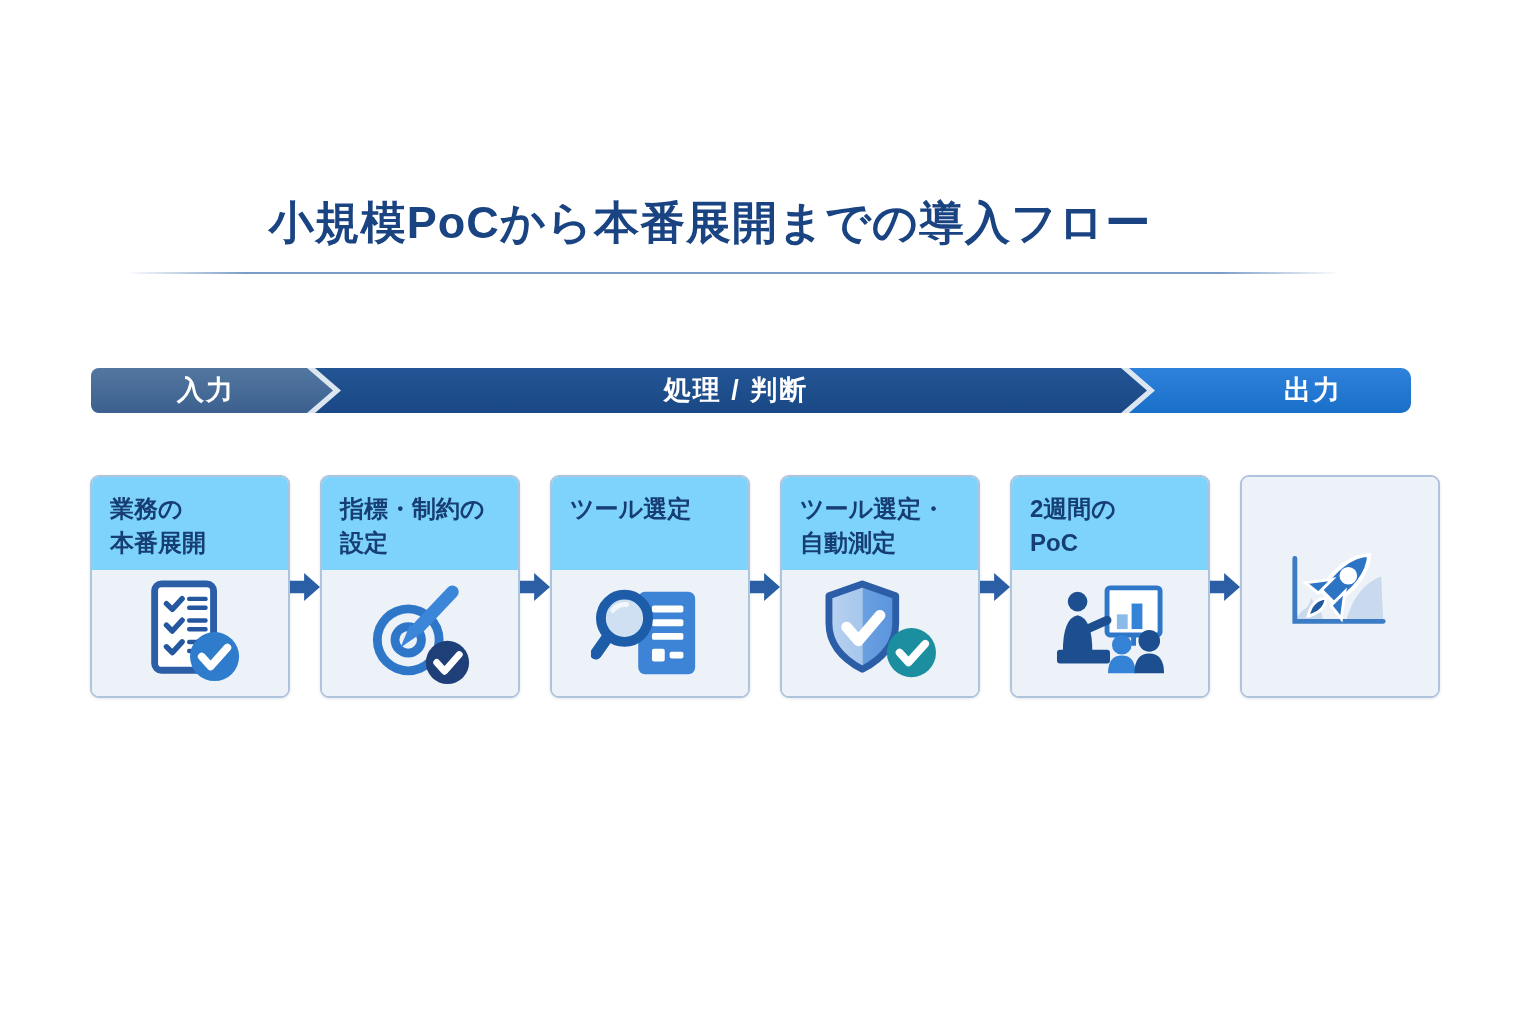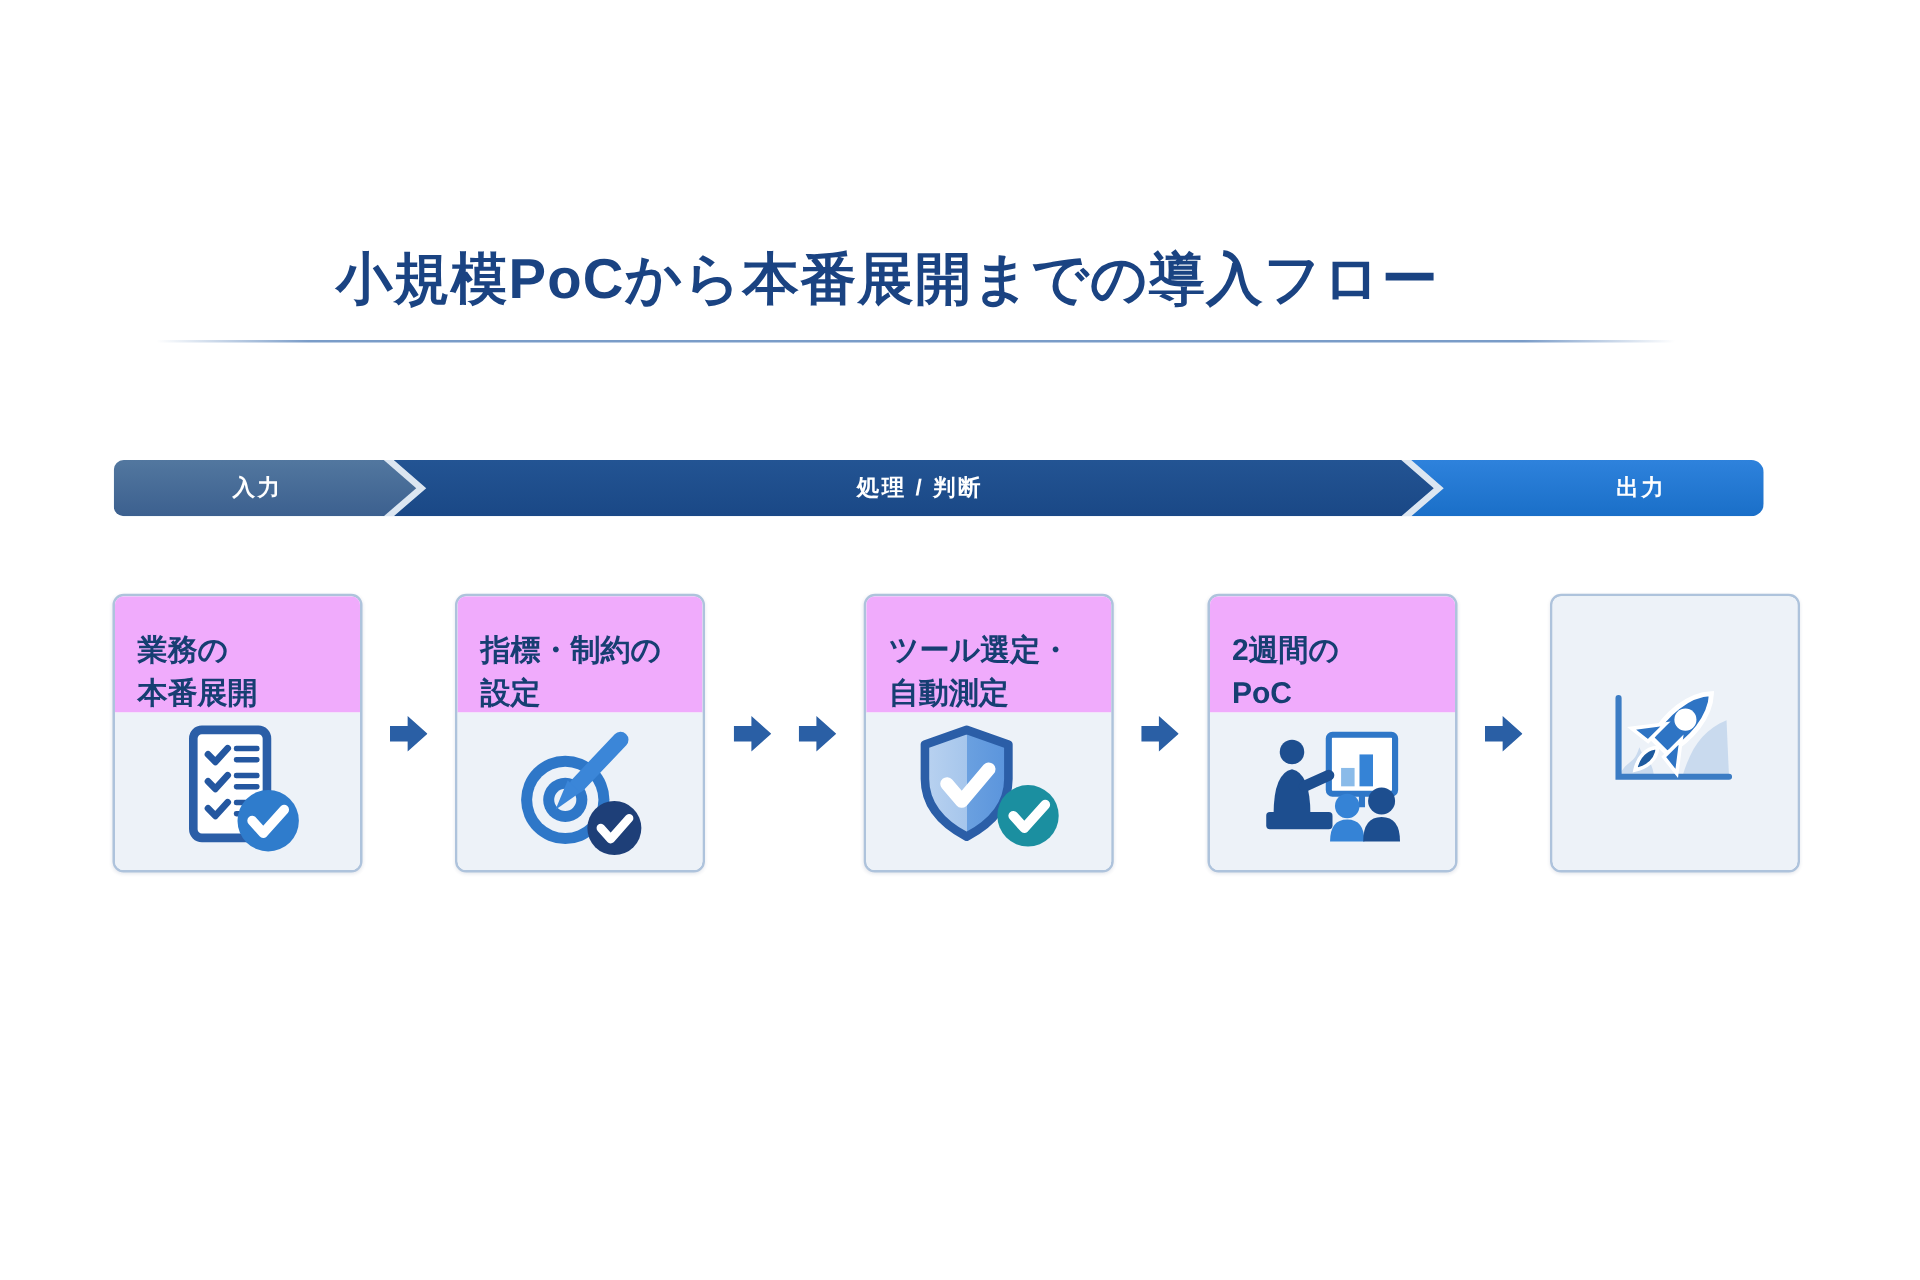--- a/index.html
+++ b/index.html
@@ -17,38 +17,38 @@
     background:linear-gradient(90deg,rgba(122,156,200,0),#7a9cc8 10%,#7a9cc8 90%,rgba(122,156,200,0));
   }
   
   .banner{
     position:absolute;left:91px;top:368px;width:1320px;height:45px;
     border-radius:8px 10px 10px 8px;overflow:hidden;background:#dce6f1;
   }
   .banner svg{position:absolute;left:0;top:0;display:block;}
   .banner-label{
     position:absolute;top:0;height:45px;line-height:45px;text-align:center;
-    color:#ffffff;font-size:18px;font-weight:bold;letter-spacing:2px;white-space:nowrap;
+    color:#ffffff;font-size:27px;font-weight:bold;letter-spacing:2px;white-space:nowrap;
   }
   .bl1{left:0;width:230px;}
   .bl2{left:250px;width:790px;}
   .bl3{left:1097px;width:250px;}
   
   .steps{
     position:absolute;left:90px;top:475px;width:1350px;height:223px;
     display:flex;justify-content:space-between;align-items:stretch;
   }
   .step{
     width:200px;height:223px;box-sizing:border-box;
     border:2px solid #aec3dc;border-radius:9px;overflow:hidden;background:#ffffff;
     display:flex;flex-direction:column;
     box-shadow:0 1px 3px rgba(30,60,110,0.12);
   }
   .step-label{
-    height:93px;box-sizing:border-box;padding:27px 10px 0 18px;background:#f0abfc;
+    height:93px;box-sizing:border-box;padding:15px 10px 0 18px;background:#7dd3fc;
     font-size:24px;font-weight:bold;line-height:1.42;color:#163e72;
   }
   .step-label span{display:block;white-space:nowrap;}
   .step-icon{
     flex:1;background:#edf2f8;display:flex;align-items:center;justify-content:center;
   }
   .flow-arrow{
     align-self:center;display:flex;align-items:center;justify-content:center;width:30px;
   }
 </style>
@@ -134,20 +134,39 @@
         </svg>
       </div>
     </div>
 
     <div class="flow-arrow">
       <svg width="30" height="40" viewBox="0 0 34 44">
           <polygon points="0,15 16,15 16,6 34,22 16,38 16,29 0,29" fill="#2a5fa5"></polygon>
         </svg>
     </div>
 
+    <div class="step">
+      <div class="step-label">
+        <span>ツール選定</span>
+        <span></span>
+      </div>
+      <div class="step-icon">
+        <svg width="118" height="108" viewBox="0 0 120 110">
+          <rect x="48" y="13" width="58" height="84" rx="7" fill="#3d84d6"></rect>
+          <rect x="62" y="27" width="32" height="7" rx="2" fill="#ffffff"></rect>
+          <rect x="62" y="41" width="32" height="7" rx="2" fill="#ffffff"></rect>
+          <rect x="62" y="55" width="32" height="7" rx="2" fill="#ffffff"></rect>
+          <rect x="62" y="71" width="13" height="13" rx="2" fill="#ffffff"></rect>
+          <rect x="80" y="74" width="14" height="7" rx="2" fill="#ffffff"></rect>
+          <circle cx="34" cy="40" r="24" fill="#cfe0f2" stroke="#1d5ca8" stroke-width="10"></circle>
+          <path d="M22 32 a16 16 0 0 1 14 -6" stroke="#ffffff" stroke-width="5" fill="none" stroke-linecap="round" opacity="0.75"></path>
+          <line x1="17" y1="59" x2="5" y2="76" stroke="#1d5ca8" stroke-width="12" stroke-linecap="round"></line>
+        </svg>
+      </div>
+    </div>
 
     <div class="flow-arrow">
       <svg width="30" height="40" viewBox="0 0 34 44">
           <polygon points="0,15 16,15 16,6 34,22 16,38 16,29 0,29" fill="#2a5fa5"></polygon>
         </svg>
     </div>
 
     <div class="step">
       <div class="step-label">
         <span>ツール選定・</span>

